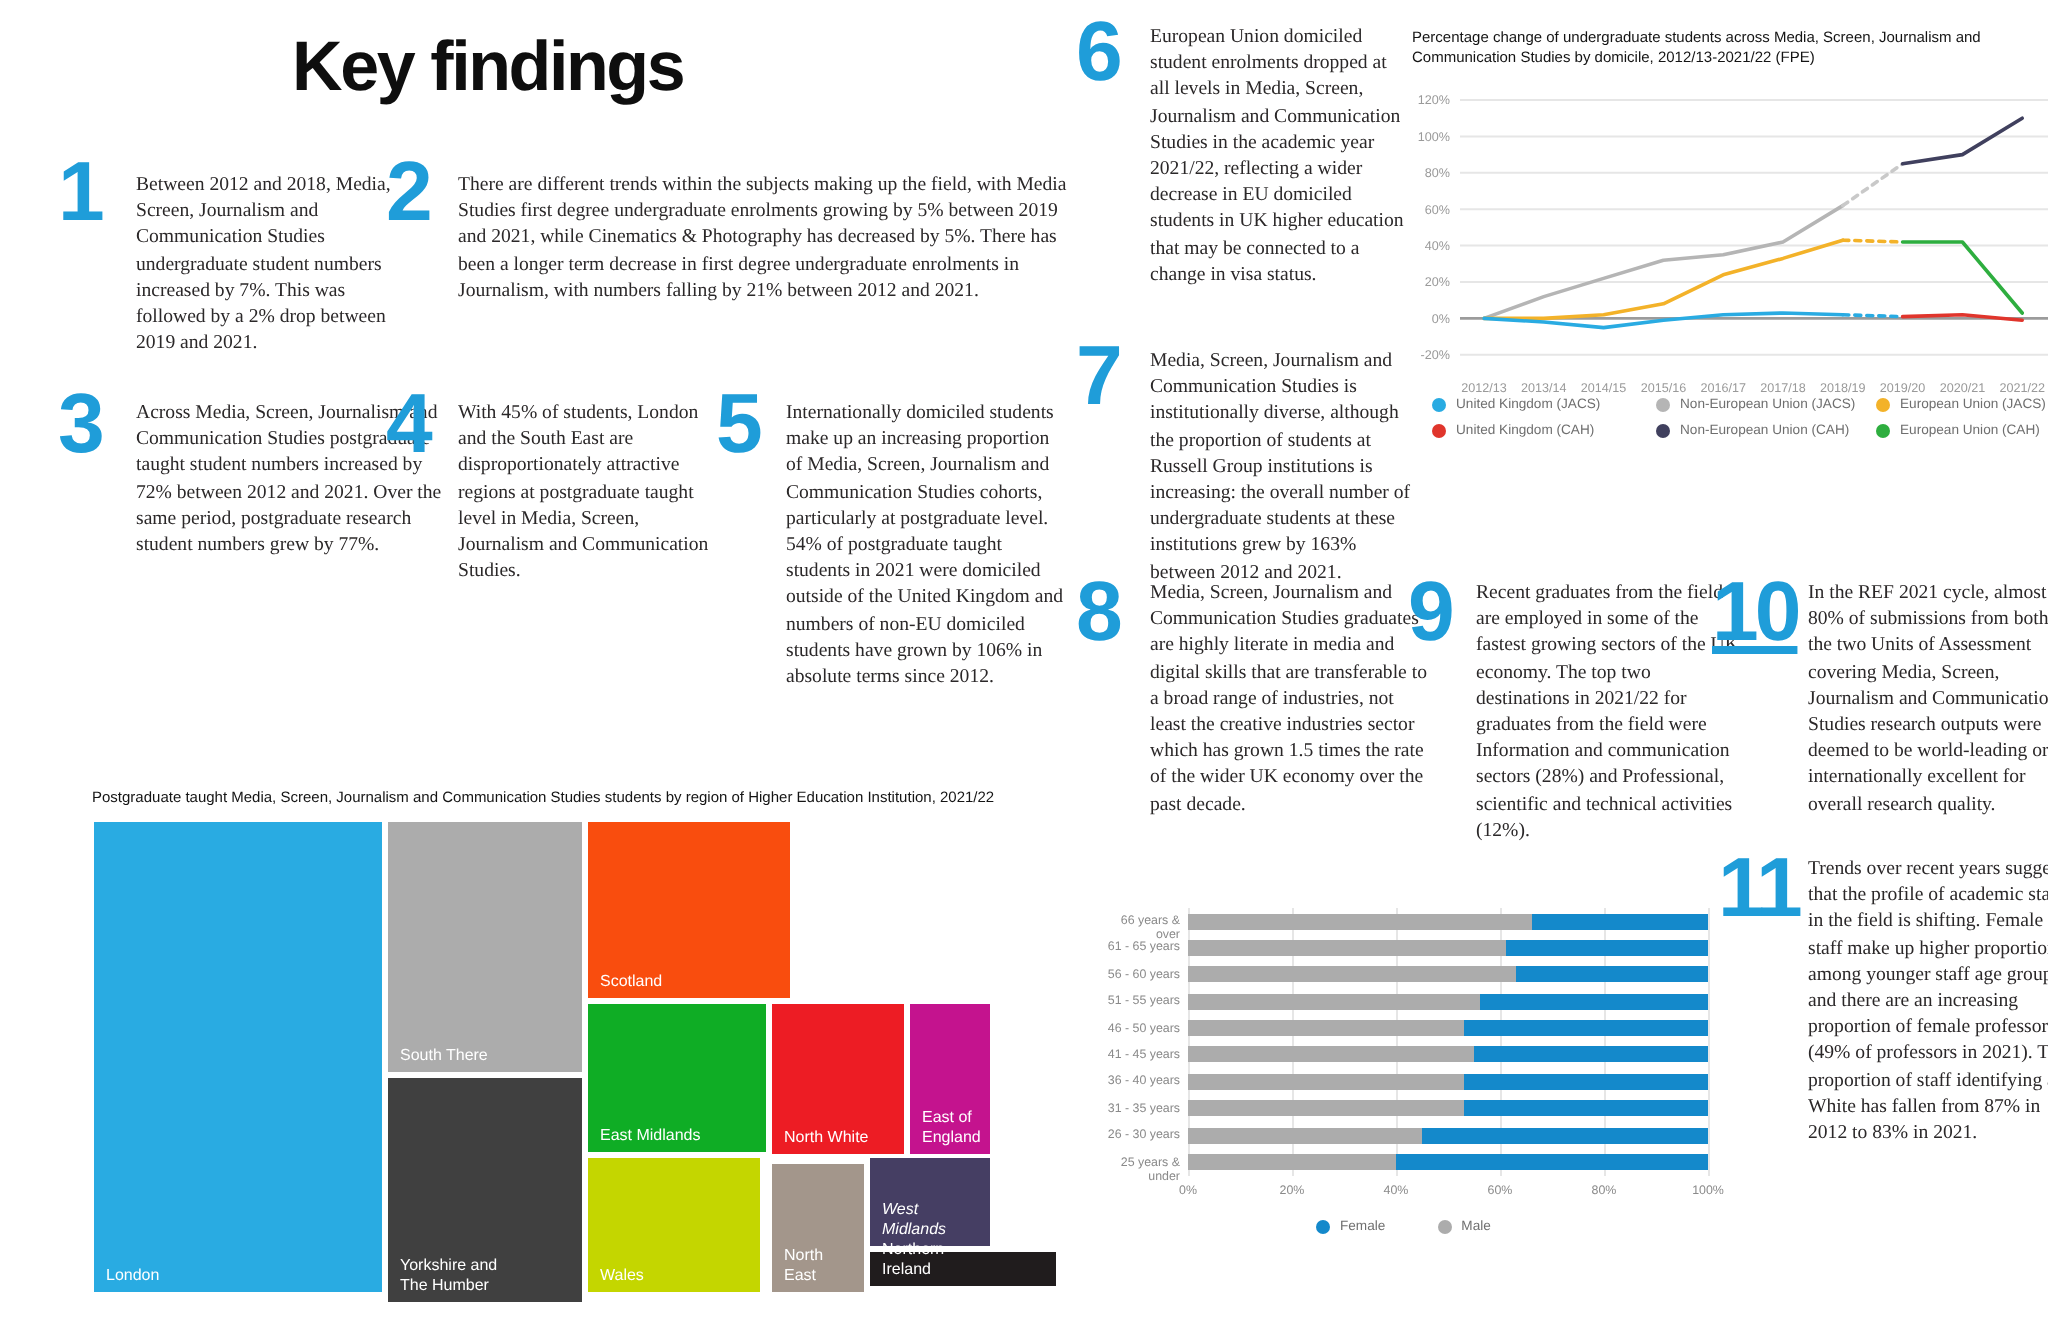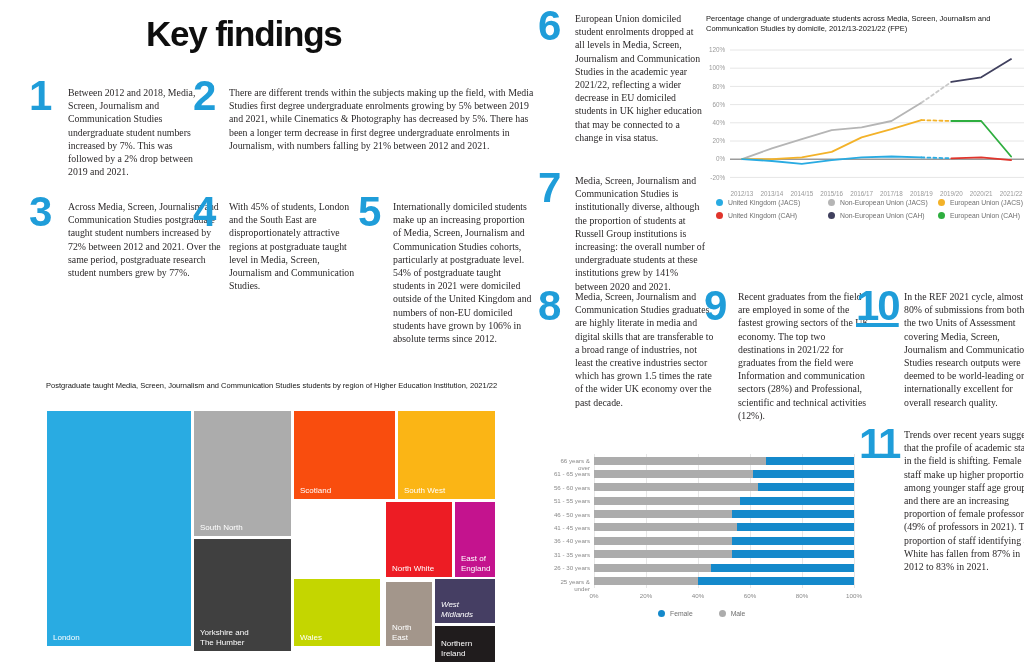--- a/index.html
+++ b/index.html
@@ -48,21 +48,21 @@
       <div class="ftext" style="left: 213px; top: 86px; width: 305px;">There are different trends within the subjects making up the field, with Media Studies first degree undergraduate enrolments growing by 5% between 2019 and 2021, while Cinematics &amp; Photography has decreased by 5%. There has been a longer term decrease in first degree undergraduate enrolments in Journalism, with numbers falling by 21% between 2012 and 2021.</div>
       <div class="fnum" style="left: 13px; top: 194px;">3</div>
       <div class="ftext" style="left: 52px; top: 200px; width: 156px;">Across Media, Screen, Journalism and Communication Studies postgraduate taught student numbers increased by 72% between 2012 and 2021. Over the same period, postgraduate research student numbers grew by 77%.</div>
       <div class="fnum" style="left: 177px; top: 194px;">4</div>
       <div class="ftext" style="left: 213px; top: 200px; width: 130px;">With 45% of students, London and the South East are disproportionately attractive regions at postgraduate taught level in Media, Screen, Journalism and Communication Studies.</div>
       <div class="fnum" style="left: 342px; top: 194px;">5</div>
       <div class="ftext" style="left: 377px; top: 200px; width: 142px;">Internationally domiciled students make up an increasing proportion of Media, Screen, Journalism and Communication Studies cohorts, particularly at postgraduate level. 54% of postgraduate taught students in 2021 were domiciled outside of the United Kingdom and numbers of non-EU domiciled students have grown by 106% in absolute terms since 2012.</div>
       <div class="fnum" style="left: 522px; top: 8px;">6</div>
       <div class="ftext" style="left: 559px; top: 12px; width: 130px;">European Union domiciled student enrolments dropped at all levels in Media, Screen, Journalism and Communication Studies in the academic year 2021/22, reflecting a wider decrease in EU domiciled students in UK higher education that may be connected to a change in visa status.</div>
       <div class="fnum" style="left: 522px; top: 170px;">7</div>
-      <div class="ftext" style="left: 559px; top: 174px; width: 136px;">Media, Screen, Journalism and Communication Studies is institutionally diverse, although the proportion of students at Russell Group institutions is increasing: the overall number of undergraduate students at these institutions grew by 141% between 2020 and 2021.</div>
+      <div class="ftext" style="left: 559px; top: 174px; width: 136px;">Media, Screen, Journalism and Communication Studies is institutionally diverse, although the proportion of students at Russell Group institutions is increasing: the overall number of undergraduate students at these institutions grew by 163% between 2012 and 2021.</div>
       <div class="fnum" style="left: 522px; top: 288px;">8</div>
       <div class="ftext" style="left: 559px; top: 290px; width: 142px;">Media, Screen, Journalism and Communication Studies graduates are highly literate in media and digital skills that are transferable to a broad range of industries, not least the creative industries sector which has grown 1.5 times the rate of the wider UK economy over the past decade.</div>
       <div class="fnum" style="left: 688px; top: 288px;">9</div>
       <div class="ftext" style="left: 722px; top: 290px; width: 132px;">Recent graduates from the field are employed in some of the fastest growing sectors of the UK economy. The top two destinations in 2021/22 for graduates from the field were Information and communication sectors (28%) and Professional, scientific and technical activities (12%).</div>
       <div class="fnum" style="left: 840px; top: 288px; text-decoration: underline;">10</div>
       <div class="ftext" style="left: 888px; top: 290px; width: 132px;">In the REF 2021 cycle, almost 80% of submissions from both the two Units of Assessment covering Media, Screen, Journalism and Communication Studies research outputs were deemed to be world-leading or internationally excellent for overall research quality.</div>
       <div class="fnum" style="left: 843px; top: 426px;">11</div>
       <div class="ftext" style="left: 888px; top: 428px; width: 130px;">Trends over recent years suggest that the profile of academic staff in the field is shifting. Female staff make up higher proportions among younger staff age groups and there are an increasing proportion of female professors (49% of professors in 2021). The proportion of staff identifying as White has fallen from 87% in 2012 to 83% in 2021.</div>
     </div>
 
@@ -124,57 +124,57 @@
       <div class="lg-item">
         <span class="lg-dot" style="background: rgb(64, 64, 94);"></span>
         <span>Non-European Union (CAH)</span>
       </div>
       <div class="lg-item">
         <span class="lg-dot" style="background: rgb(46, 174, 63);"></span>
         <span>European Union (CAH)</span>
       </div>
     </div>
 
-  <div class="chart-title" style="left:30px;top:381px;width:485px;">Postgraduate taught Media, Screen, Journalism and Communication Studies students by region of Higher Education Institution, 2021/22</div>
+  <div class="chart-title" style="left:30px;top:394px;width:485px;">Postgraduate taught Media, Screen, Journalism and Communication Studies students by region of Higher Education Institution, 2021/22</div>
   <div id="treemap">
       <div class="tile" style="left: 1px; top: 1px; width: 144px; height: 235px; background: rgb(41, 171, 226);">
         <span class="tlabel">London</span>
       </div>
       <div class="tile" style="left: 148px; top: 1px; width: 97px; height: 125px; background: rgb(172, 172, 172);">
-        <span class="tlabel">South North</span>
+        <span class="tlabel">South There</span>
       </div>
       <div class="tile" style="left: 148px; top: 129px; width: 97px; height: 112px; background: #404040;">
         <span class="tlabel">Yorkshire and
 The Humber</span>
       </div>
       <div class="tile" style="left: 248px; top: 1px; width: 101px; height: 88px; background: rgb(249, 77, 14);">
         <span class="tlabel">Scotland</span>
       </div>
-      <div class="tile" style="left: 352px; top: 1px; width: 97px; height: 88px; background: rgb(251, 181, 21);">
-        <span class="tlabel">South West</span>
+      <div class="tile" style="left: 248px; top: 92px; width: 89px; height: 74px; background: rgb(15, 173, 37);">
+        <span class="tlabel">East Midlands</span>
       </div>
       <div class="tile" style="left: 340px; top: 92px; width: 66px; height: 75px; background: rgb(237, 28, 36);">
         <span class="tlabel">North White</span>
       </div>
       <div class="tile" style="left: 409px; top: 92px; width: 40px; height: 75px; background: rgb(196, 19, 142);">
         <span class="tlabel">East of
 England</span>
       </div>
       <div class="tile" style="left: 248px; top: 169px; width: 86px; height: 67px; background: rgb(196, 214, 0);">
         <span class="tlabel">Wales</span>
       </div>
       <div class="tile" style="left: 340px; top: 172px; width: 46px; height: 64px; background: rgb(163, 150, 139);">
         <span class="tlabel">North
 East</span>
       </div>
       <div class="tile" style="left: 389px; top: 169px; width: 60px; height: 44px; background: rgb(69, 62, 99); font-style: italic;">
         <span class="tlabel">West
 Midlands</span>
       </div>
-      <div class="tile" style="left: 389px; top: 216px; width: 60px; height: 36px; background: rgb(32, 28, 29);">
+      <div class="tile" style="left: 389px; top: 216px; width: 60px; height: 17px; background: rgb(32, 28, 29); padding-left: 33px;">
         <span class="tlabel">Northern
 Ireland</span>
       </div>
     </div>
 
   <div id="barchart">
     <div id="bar-rows">
         <div class="vgrid" style="left: 46px;"></div>
         <div class="vgrid" style="left: 98px;"></div>
         <div class="vgrid" style="left: 150px;"></div>

